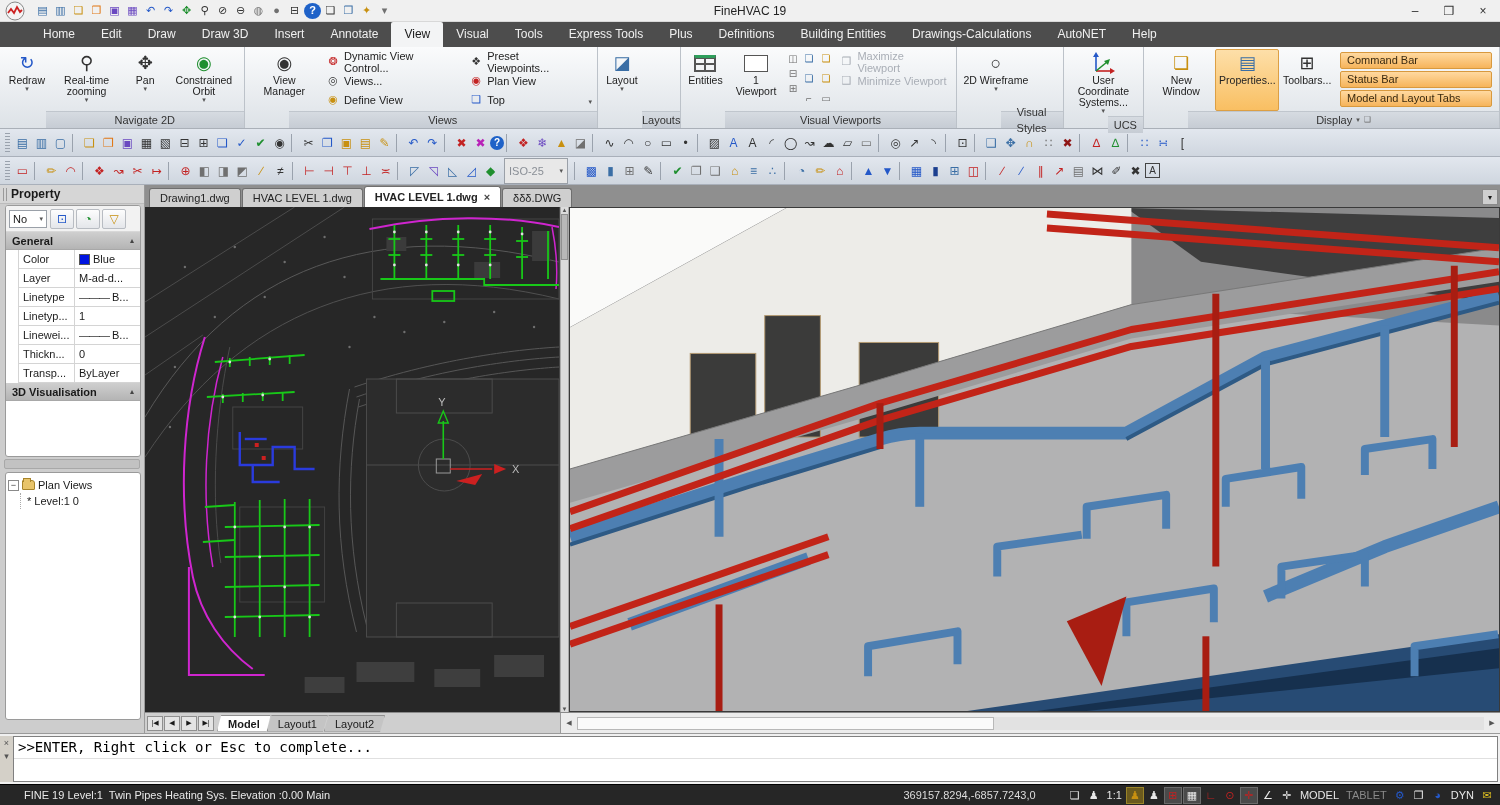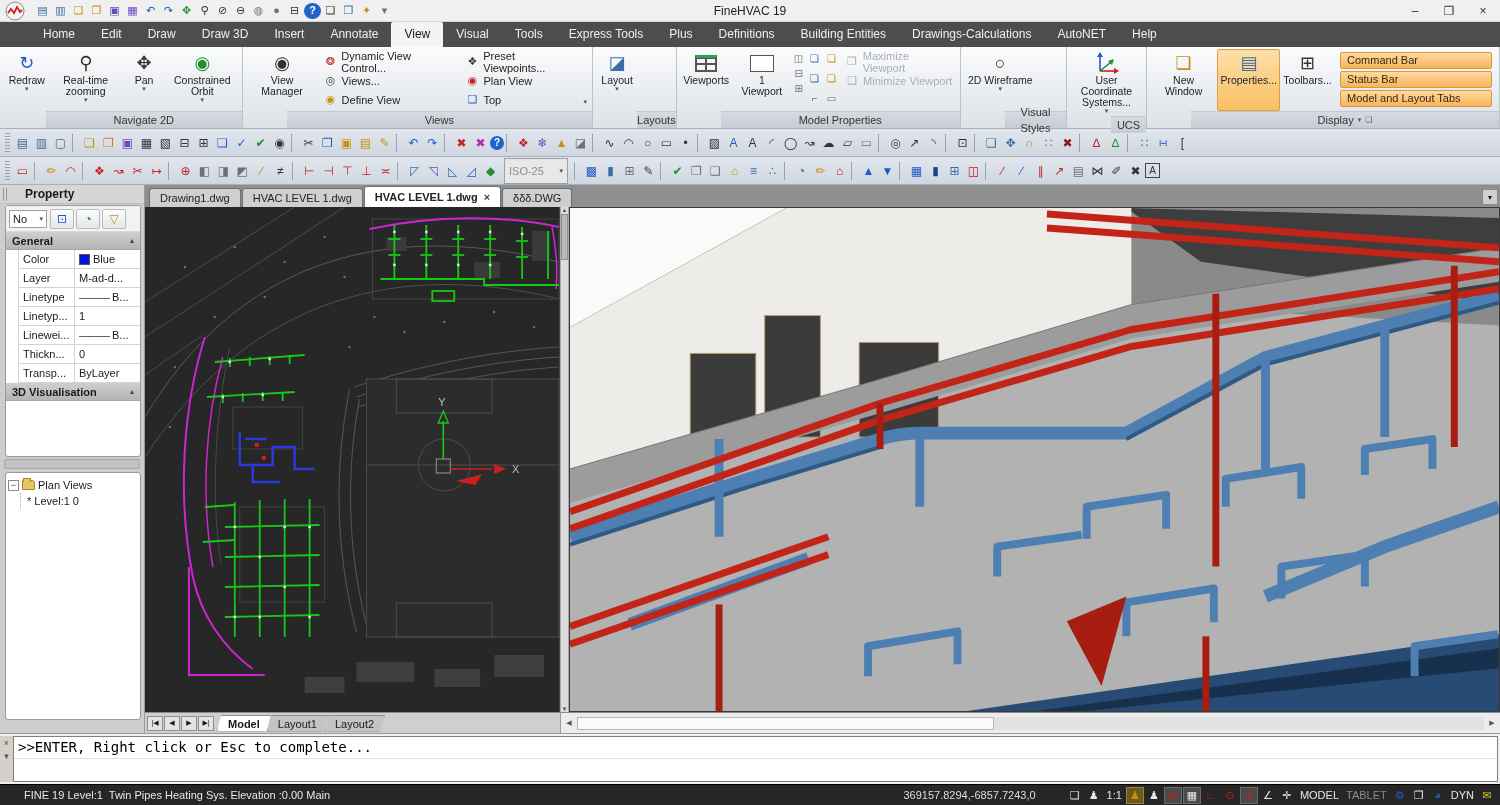--- a/index.html
+++ b/index.html
@@ -58,21 +58,21 @@
   [data-color="red"]{color:#c32222}[data-color="dred"]{color:#8f1515}[data-color="green"]{color:#1f8f2f}
   [data-color="magenta"]{color:#b822b8}[data-color="purple"]{color:#6a48c0}[data-color="orange"]{color:#e07818}
   [data-color="gold"]{color:#c89010}[data-color="yellow"]{color:#e0c020}[data-color="gray"]{color:#707070}
   [data-color="dark"]{color:#333}[data-color="white"]{color:#e8e8e8}[data-color="graytxt"]{color:#8a8a8a}
   [data-color="badge"]{background:#1f62c8;color:#fff;border-radius:50%;width:14px;height:14px;font-size:10px;font-weight:bold}
   [data-color="boxed"]{border:1px solid #444;color:#333;width:15px;height:15px;font-size:10px}
 
   
   .main { height:548px; display:flex; background:#b9b9b9; }
   .left { width:145px; background:#cdcdcd; display:flex; flex-direction:column; border-right:1px solid #9a9a9a; }
-  .pal-h { height:19px; display:flex; align-items:center; gap:18px; padding-left:3px; font-weight:bold; font-size:12px; background:#d6d6d6; border-bottom:1px solid #bcbcbc; }
+  .pal-h { height:19px; display:flex; align-items:center; gap:4px; padding-left:3px; font-weight:bold; font-size:12px; background:#d6d6d6; border-bottom:1px solid #bcbcbc; }
   .grip-h { width:4px; height:13px; background:repeating-linear-gradient(90deg,#9a9a9a 0 1px, transparent 1px 3px); }
   .pal { background:#fff; border:1px solid #9a9a9a; border-radius:3px; margin:1px 3px 0 5px; overflow:hidden; }
   .p1 { height:252px; }
   .p-tools { height:26px; display:flex; align-items:center; gap:3px; padding:0 3px; background:#f2f2f2; border-bottom:1px solid #d8d8d8; }
   .psel { width:38px; height:18px; border:1px solid #9aa0a8; background:#fff; display:flex; align-items:center; justify-content:space-between; padding:0 3px; font-size:11px; }
   .p-tools .ti { width:24px; height:20px; border:1px solid #b8bcc2; background:linear-gradient(#fdfdfd,#e4e6ea); border-radius:2px; }
   .sec-h { height:18px; background:linear-gradient(#cfcfcf,#b4b4b4); font-weight:bold; font-size:11px; display:flex; align-items:center; justify-content:space-between; padding:0 6px; border-bottom:1px solid #a8a8a8; }
   .secarr { font-size:8px; color:#444; }
   .prow { display:flex; height:19px; border-bottom:1px solid #d4d4d4; margin-left:12px; border-left:1px solid #d4d4d4; }
   .pl { width:56px; display:flex; align-items:center; padding-left:4px; border-right:1px solid #d4d4d4; font-size:11px; color:#222; }
@@ -286,21 +286,21 @@
       <div class="grp-body">
         <div class="rbtn-lg">
           <span class="ric">
               <span class="vpgrid">
                 <i></i>
                 <i></i>
                 <i></i>
                 <i></i>
               </span>
             </span>
-          <span class="rlab">Viewports</span>
+          <span class="rlab">Entities</span>
         </div>
         <div class="rbtn-lg">
           <span class="ric">
               <span class="vp1"></span>
             </span>
           <span class="rlab">1 Viewport</span>
         </div>
         <div class="smallcol">
           <span class="ti" data-color="gray">◫</span>
             <span class="ti" data-color="gray">⊟</span>
@@ -321,21 +321,21 @@
               <span>Maximize Viewport</span>
             </div>
 
             <div class="rmi" data-state="disabled">
               <span class="mi">❑</span>
               <span>Minimize Viewport</span>
             </div>
 
         </div>
       </div>
-      <div class="grp-cap">Model Properties</div>
+      <div class="grp-cap">Visual Viewports</div>
     </div>
 
     <div class="grp">
       <div class="grp-body">
         <div class="rbtn-lg">
           <span class="ric" data-color="dark">○</span>
           <span class="rlab">2D Wireframe</span>
           <span class="caret">▾</span>
         </div>
       </div>

